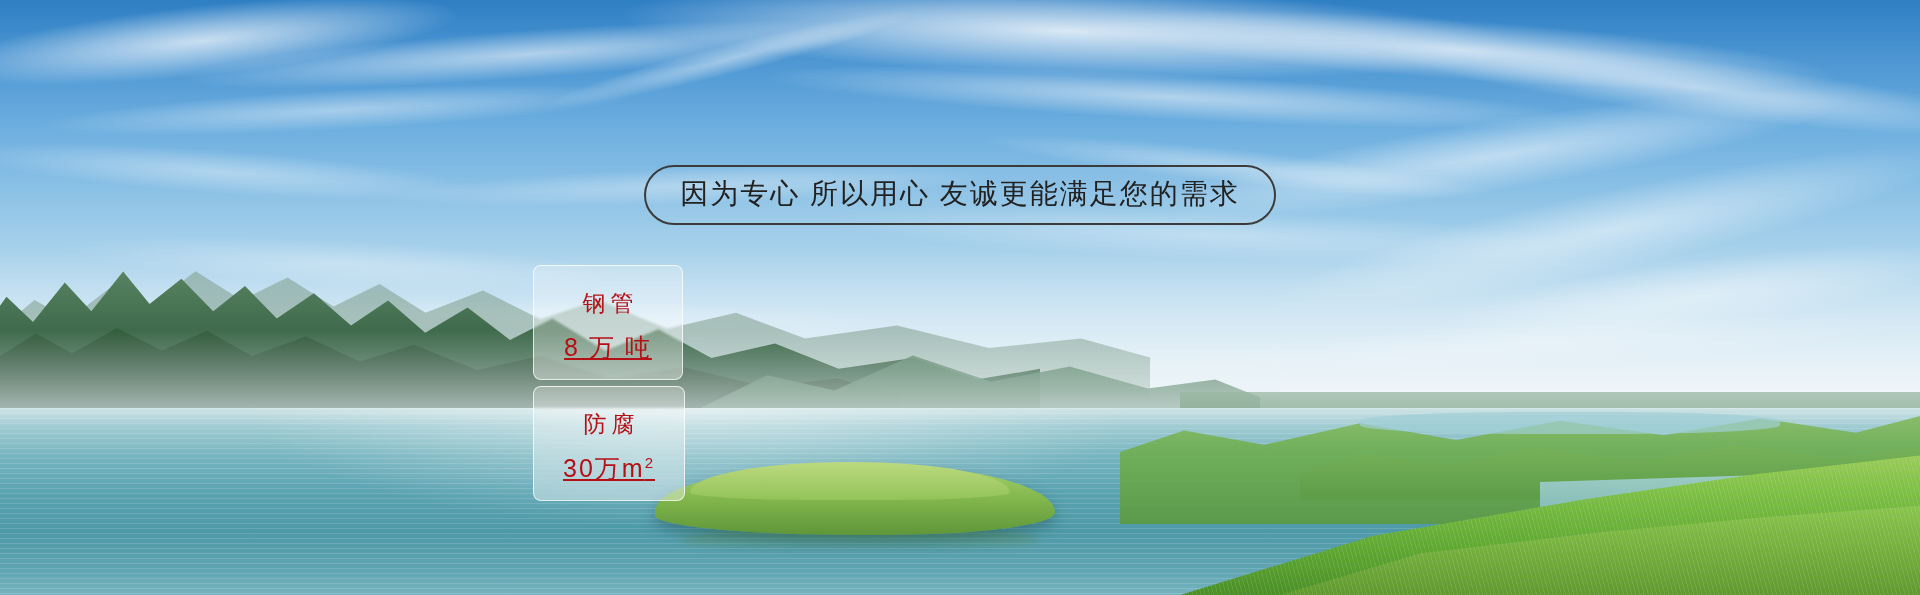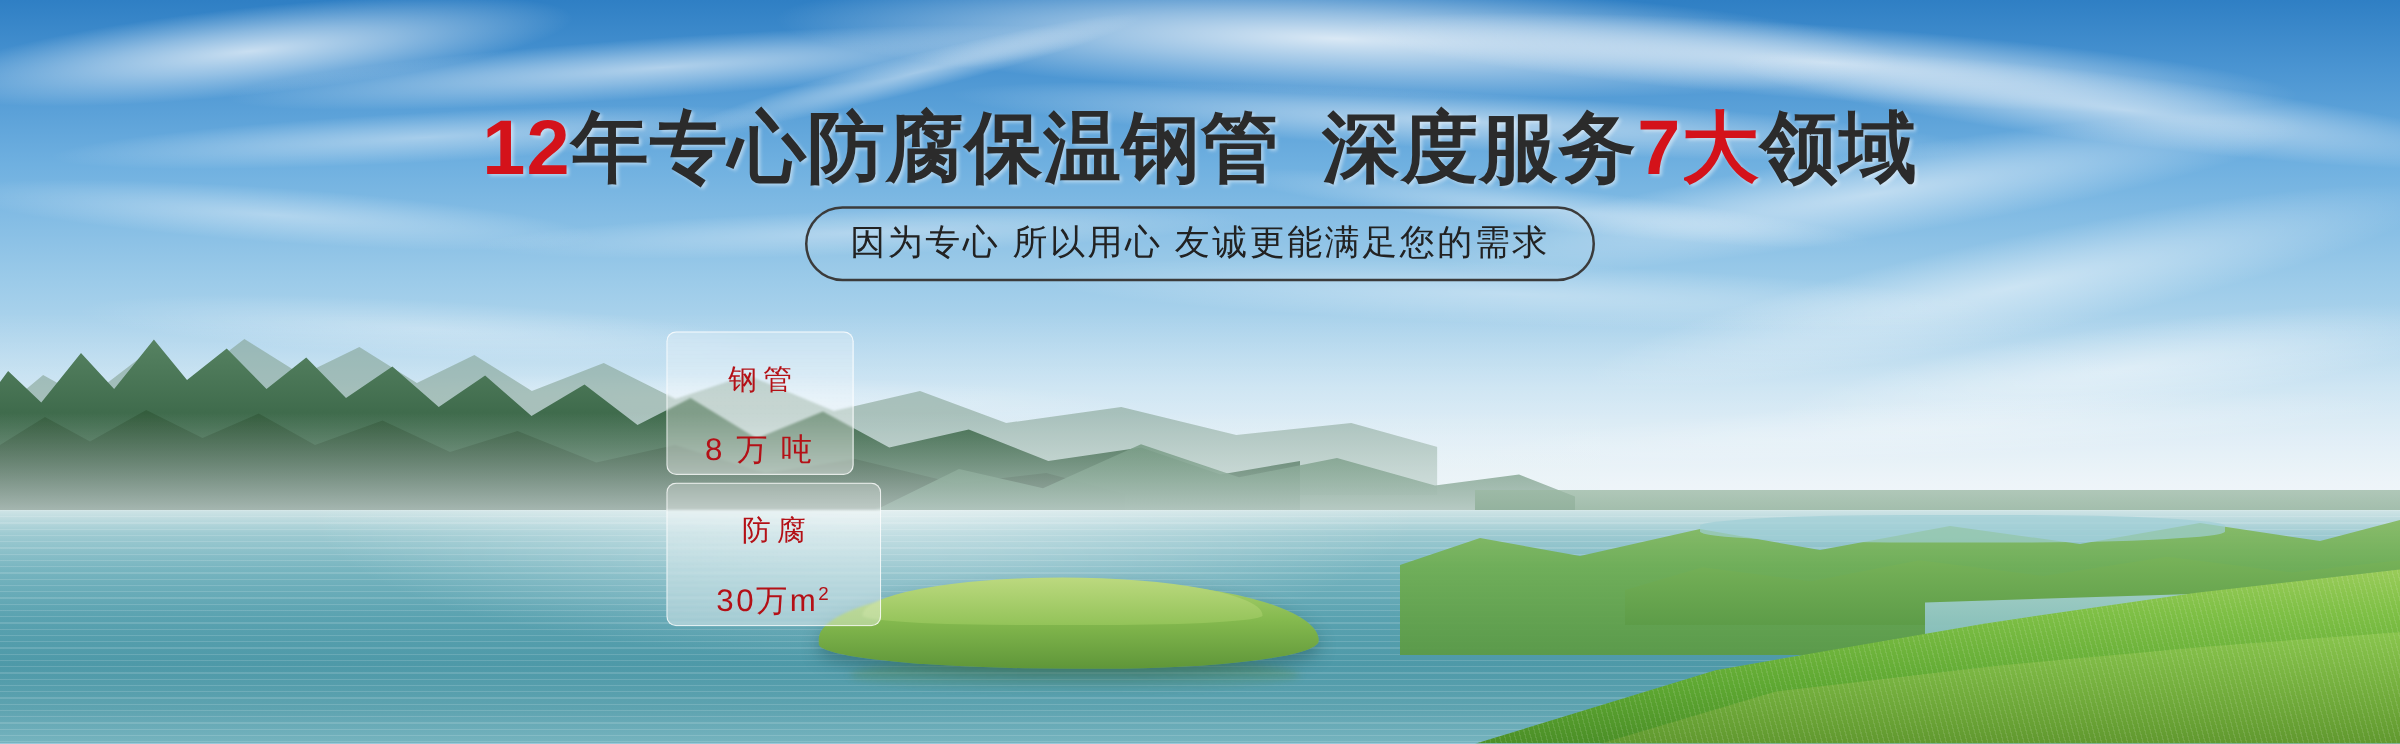--- a/index.html
+++ b/index.html
@@ -236,29 +236,30 @@
   .stat {
     width:150px; height:115px;
     background:linear-gradient(to bottom, rgba(255,255,255,0.26), rgba(255,255,255,0.40));
     border:1px solid rgba(255,255,255,0.75);
     border-radius:8px;
     display:flex; flex-direction:column;
     align-items:center; justify-content:flex-start;
     padding-top:22px;
     backdrop-filter:blur(1px);
   }
-  .stat.wide { width:172px; }
+  .stat.wide { width:152px; }
   .stat-label {
     color:#b41016; font-size:23px; letter-spacing:5px;
     text-indent:5px; font-weight:500;
   }
   .stat-value {
-    margin-top:24px;
+    margin-top:12px;
     color:#b41016; font-size:25px; letter-spacing:2px;
     white-space:nowrap;
+    text-decoration:underline;
   }
   .stat-value sup { font-size:15px; vertical-align:super; }
 </style>
 </head>
 <body>
 
 <div id="banner">
 
   <div class="sky"></div>
   <div class="cloud c1"></div>
@@ -298,23 +299,20 @@
   <div class="channel"></div>
 
   <div class="island-refl"></div>
   <div class="island"></div>
   <div class="island-top"></div>
 
   <div class="fg-grass"></div>
   <div class="fg-grass2"></div>
   <div class="fg-grass-tex"></div>
 
-  <div class="headline">
-    <span class="red">12</span><span class="dark">年专心防腐保温钢管</span><span class="gap"></span><span class="dark">深度服务</span><span class="red">7大</span><span class="dark">领域</span>
-  </div>
 
   <div class="subtitle-wrap">
     <div class="subtitle">因为专心 所以用心  友诚更能满足您的需求</div>
   </div>
 
   <div class="stats">
     <div class="stat">
       <div class="stat-label">钢管</div>
       <div class="stat-value"><span>8 万 吨</span></div>
     </div>

